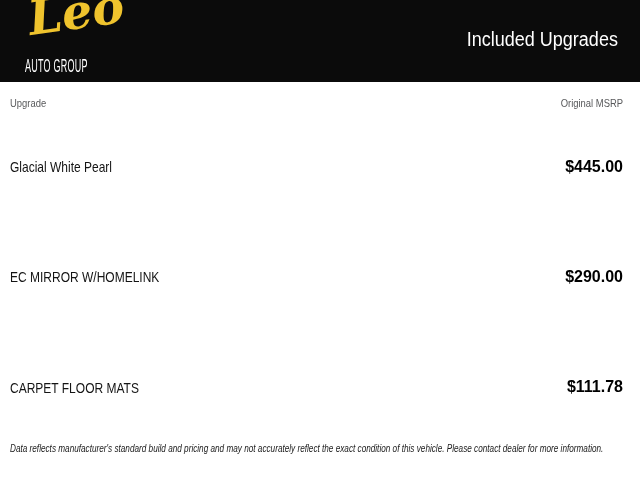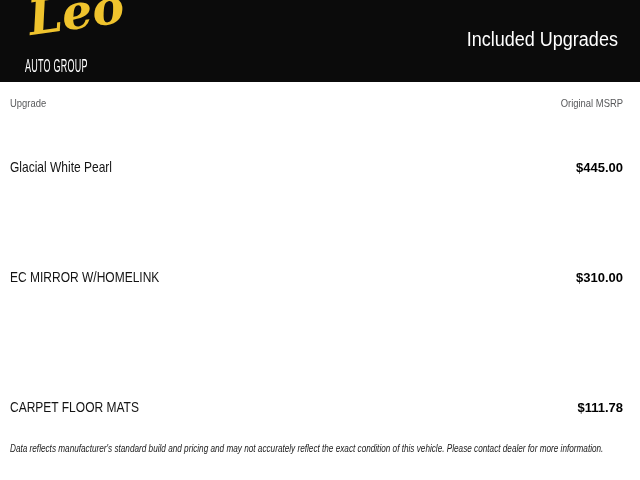--- a/index.html
+++ b/index.html
@@ -36,24 +36,24 @@
   .th-right{transform:scaleX(.82);transform-origin:right center;white-space:nowrap;}
 
   .row{
     position:absolute;left:10px;right:17px;
     display:flex;justify-content:space-between;align-items:baseline;
   }
   .row-name{
     font-size:15px;color:#141414;white-space:nowrap;
     transform:scaleX(.8);transform-origin:left bottom;
   }
-  .row-price{font-size:13px;font-weight:bold;color:#000000;white-space:nowrap;}
+  .row-price{font-size:16px;font-weight:bold;color:#000000;white-space:nowrap;}
   .row1{top:158px;}
   .row2{top:268px;text-align:center;}
-  .row3{top:398px;}
+  .row3{top:378px;align-items:center;}
 
   
   .disclaimer{
     position:absolute;left:10px;top:442px;margin:0;
     font-size:10.5px;font-style:italic;color:#1a1a1a;line-height:1.2;
     transform:scaleX(.78);transform-origin:left top;white-space:nowrap;
   }
 </style>
 </head>
 <body>
@@ -74,21 +74,21 @@
       <span class="th-right">Original MSRP</span>
     </div>
 
     <div class="row row1">
       <span class="row-name">Glacial White Pearl</span>
       <span class="row-price">$445.00</span>
     </div>
 
     <div class="row row2">
       <span class="row-name">EC MIRROR W/HOMELINK</span>
-      <span class="row-price">$310.00</span>
+      <span class="row-price">$290.00</span>
     </div>
 
     <div class="row row3">
       <span class="row-name">CARPET FLOOR MATS</span>
       <span class="row-price">$111.78</span>
     </div>
   </main>
 
   <footer>
     <p class="disclaimer">Data reflects manufacturer's standard build and pricing and may not accurately reflect the exact condition of this vehicle. Please contact dealer for more information.</p>

